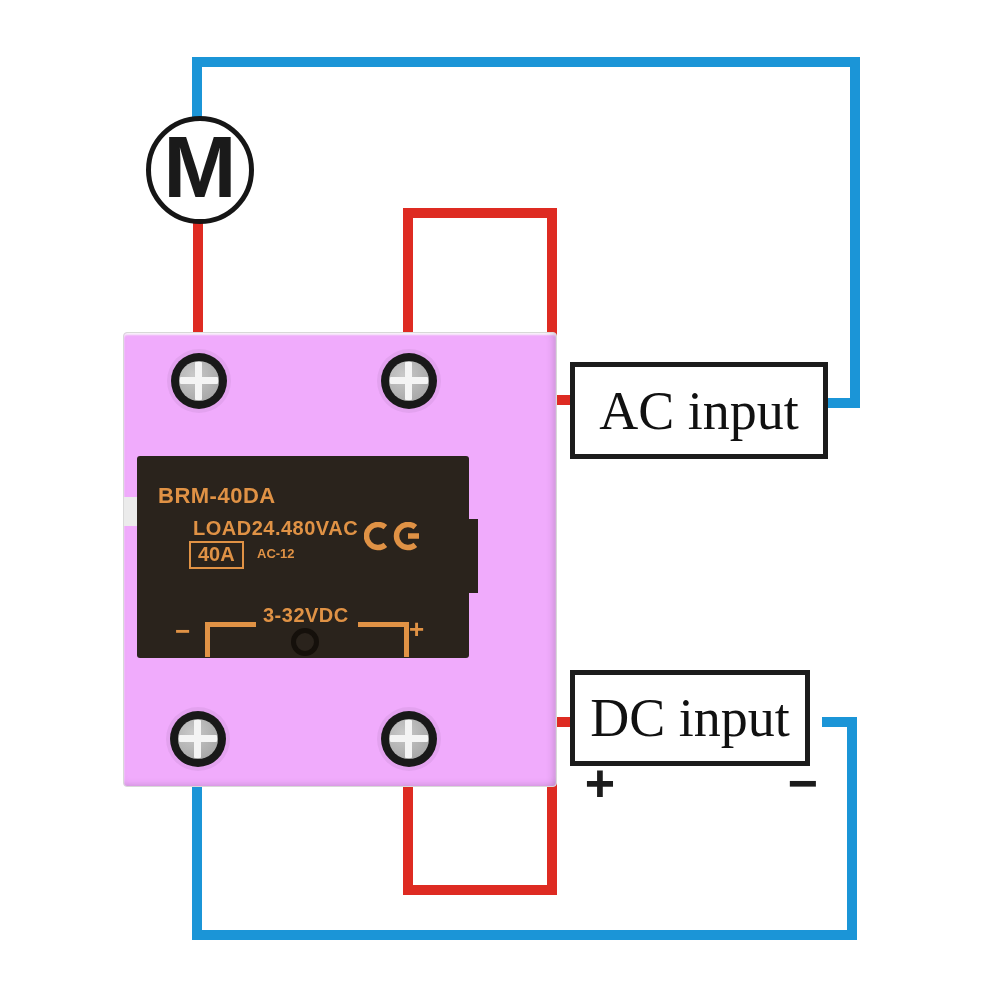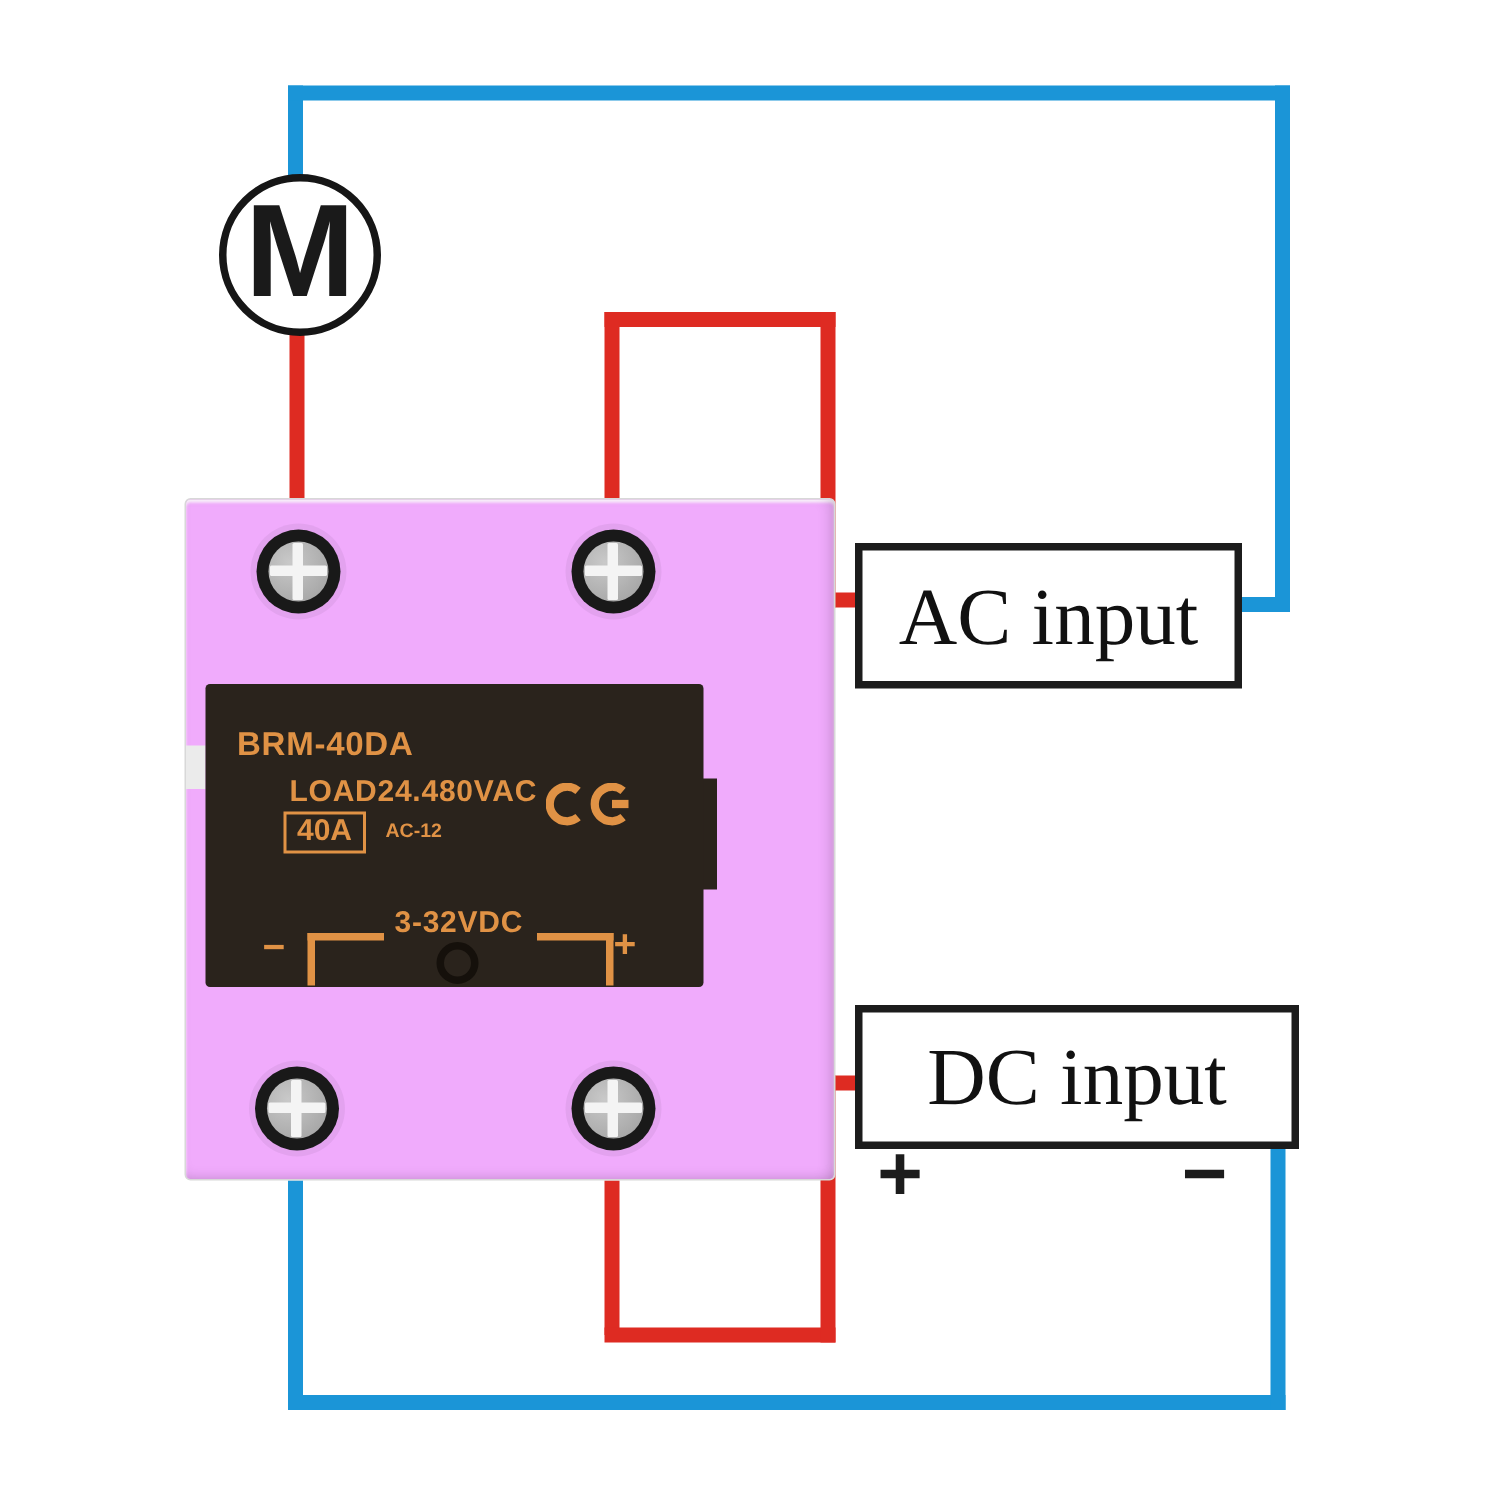--- a/index.html
+++ b/index.html
@@ -58,21 +58,21 @@
   .plate .bracket-r{position:absolute;left:221px;top:166px;width:46px;height:30px;border-top:5px solid #e09245;border-right:5px solid #e09245;}
   .plate .vplus{position:absolute;left:272px;top:158px;font-size:26px;font-weight:bold;}
 
   
   .iobox{
     position:absolute;background:#ffffff;border:5px solid #1c1c1c;box-sizing:border-box;
     display:flex;align-items:center;justify-content:center;z-index:3;
     font-family:"Liberation Serif",serif;font-size:54px;color:#111;
   }
   .iobox.ac{left:570px;top:362px;width:258px;height:97px;}
-  .iobox.dc{left:570px;top:670px;width:296px;height:96px;}
+  .iobox.dc{left:570px;top:670px;width:240px;height:96px;}
   .dc-sign{position:absolute;width:52px;text-align:center;font-weight:bold;font-size:52px;line-height:1;color:#1c1c1c;z-index:3;}
   .dc-sign.plus{left:574px;top:757px;}
   .dc-sign.minus{left:777px;top:757px;}
 </style>
 </head>
 <body>
 
 <div class="canvas">
 
   <div class="wire blue" style="left:192px;top:57px;width:10px;height:61px;"></div>

